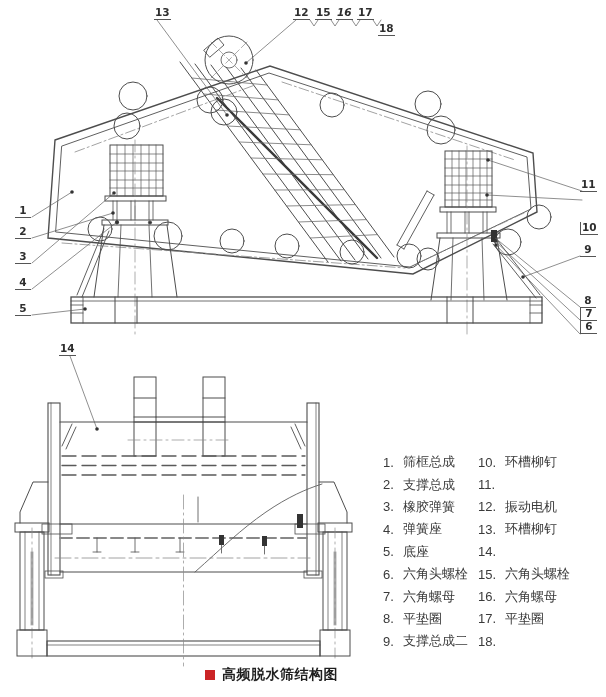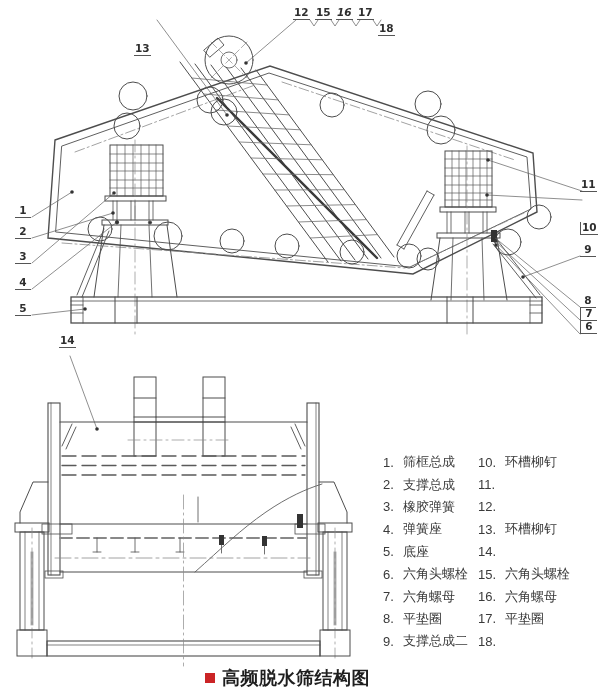--- a/index.html
+++ b/index.html
@@ -23,21 +23,21 @@
     font-size:13px;color:#3a3a3a;
   }
   .lrow{display:flex;height:22.4px;align-items:center;white-space:nowrap;}
   .lnum1{width:20px;flex:0 0 20px;}
   .lname1{width:75px;flex:0 0 75px;}
   .lnum2{width:27px;flex:0 0 27px;}
   .lname2{flex:1;}
   
   #title{
     position:absolute;left:205px;top:666px;display:flex;align-items:center;
-    font-size:18px;font-weight:bold;color:#1e1e1e;letter-spacing:.5px;
+    font-size:14px;font-weight:bold;color:#1e1e1e;letter-spacing:.5px;
   }
   #title .bullet{
     width:10px;height:10px;background:#cb2426;display:inline-block;
     margin-right:7px;flex:0 0 10px;
   }
 </style>
 </head>
 <body>
 
 <div id="stage">
@@ -328,50 +328,51 @@
     <line x1="70" y1="356" x2="97" y2="429" stroke="#5f5f5f" stroke-width="0.7"></line>
     <circle cx="97" cy="429" r="1.8" fill="#333" stroke="none"></circle>
   </g>
 </svg>
 
 <span class="co" style="left:15px;top:205px;">1</span>
 <span class="co" style="left:15px;top:226px;">2</span>
 <span class="co" style="left:15px;top:251px;">3</span>
 <span class="co" style="left:15px;top:277px;">4</span>
 <span class="co" style="left:15px;top:303px;">5</span>
-<span class="co" style="left:134px;top:7px;margin-top:36px;">13</span>
+<span class="co" style="left:154px;top:7px;">13</span>
 <span class="co" style="left:293px;top:7px;">12</span>
 <span class="co" style="left:315px;top:7px;">15</span>
 <span class="co" style="left:336px;top:7px;font-style:italic;">16</span>
 <span class="co" style="left:357px;top:7px;">17</span>
 <span class="co" style="left:378px;top:7px;margin-top:16px;">18</span>
 <span class="co" style="left:580px;top:179px;">11</span>
 <span class="co boxleft" style="left:580px;top:192px;margin-top:30px;">10</span>
 <span class="co" style="left:580px;top:244px;">9</span>
 <span class="co" style="left:580px;top:295px;">8</span>
 <span class="co boxleft" style="left:580px;top:308px;">7</span>
 <span class="co boxleft" style="left:580px;top:321px;">6</span>
-<span class="co" style="left:59px;top:335px;text-align:right;">14</span>
+<span class="co" style="left:59px;top:343px;text-align:right;">14</span>
 
 <div id="legend">
   <div class="lrow">
     <span class="lnum1">1.</span>
     <span class="lname1">筛框总成</span>
     <span class="lnum2">10.</span>
     <span class="lname2">环槽柳钉</span>
   </div>
   <div class="lrow">
     <span class="lnum1">2.</span>
     <span class="lname1">支撑总成</span>
     <span class="lnum2">11.</span>
   </div>
   <div class="lrow">
     <span class="lnum1">3.</span>
     <span class="lname1">橡胶弹簧</span>
     <span class="lnum2">12.</span>
+    <span class="lname2">振动电机</span>
   </div>
   <div class="lrow">
     <span class="lnum1">4.</span>
     <span class="lname1">弹簧座</span>
     <span class="lnum2">13.</span>
     <span class="lname2">环槽柳钉</span>
   </div>
   <div class="lrow">
     <span class="lnum1">5.</span>
     <span class="lname1">底座</span>

